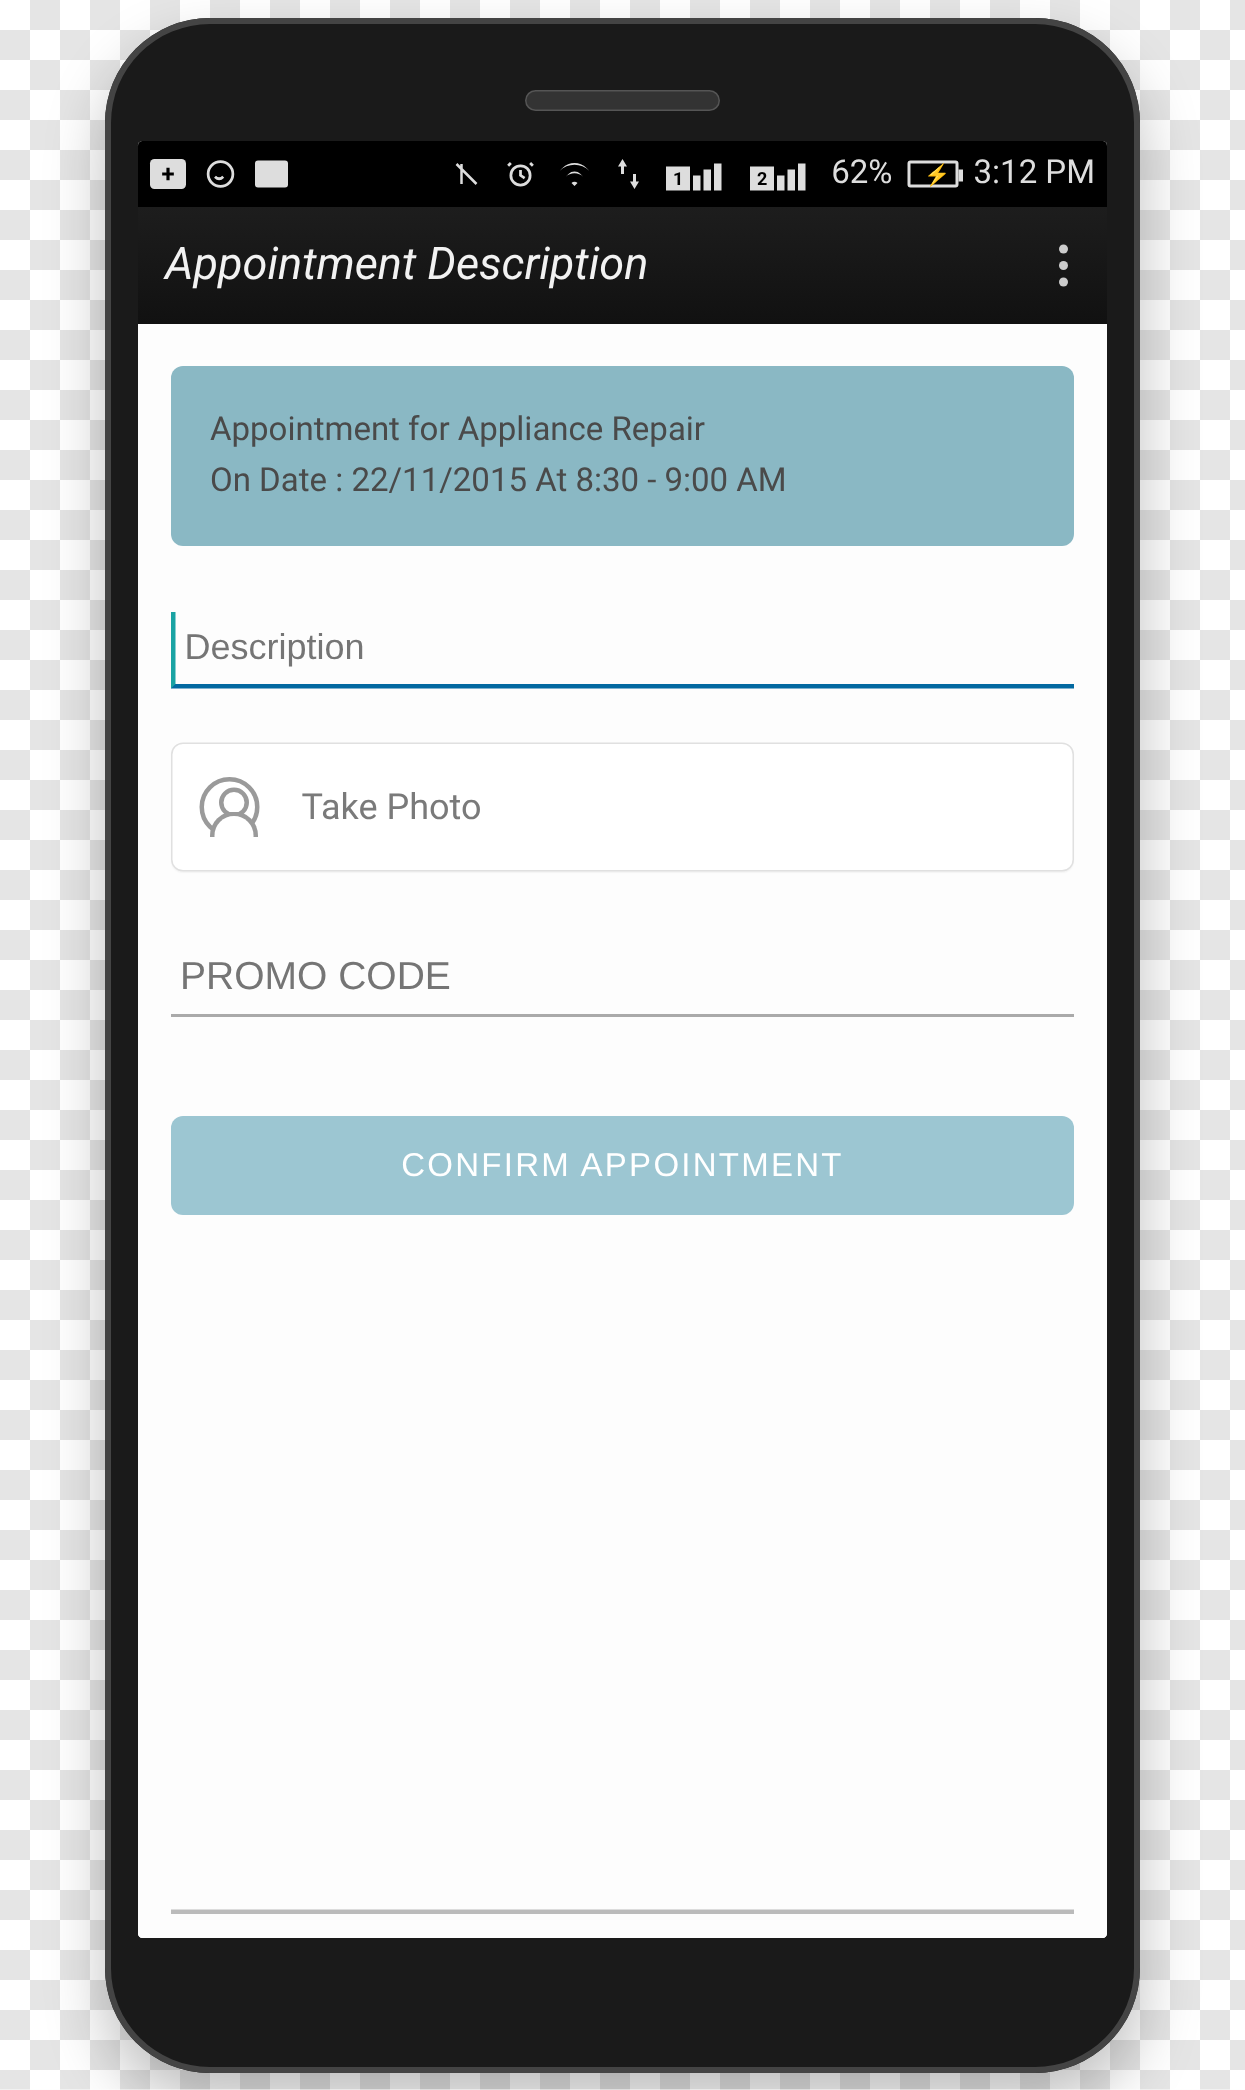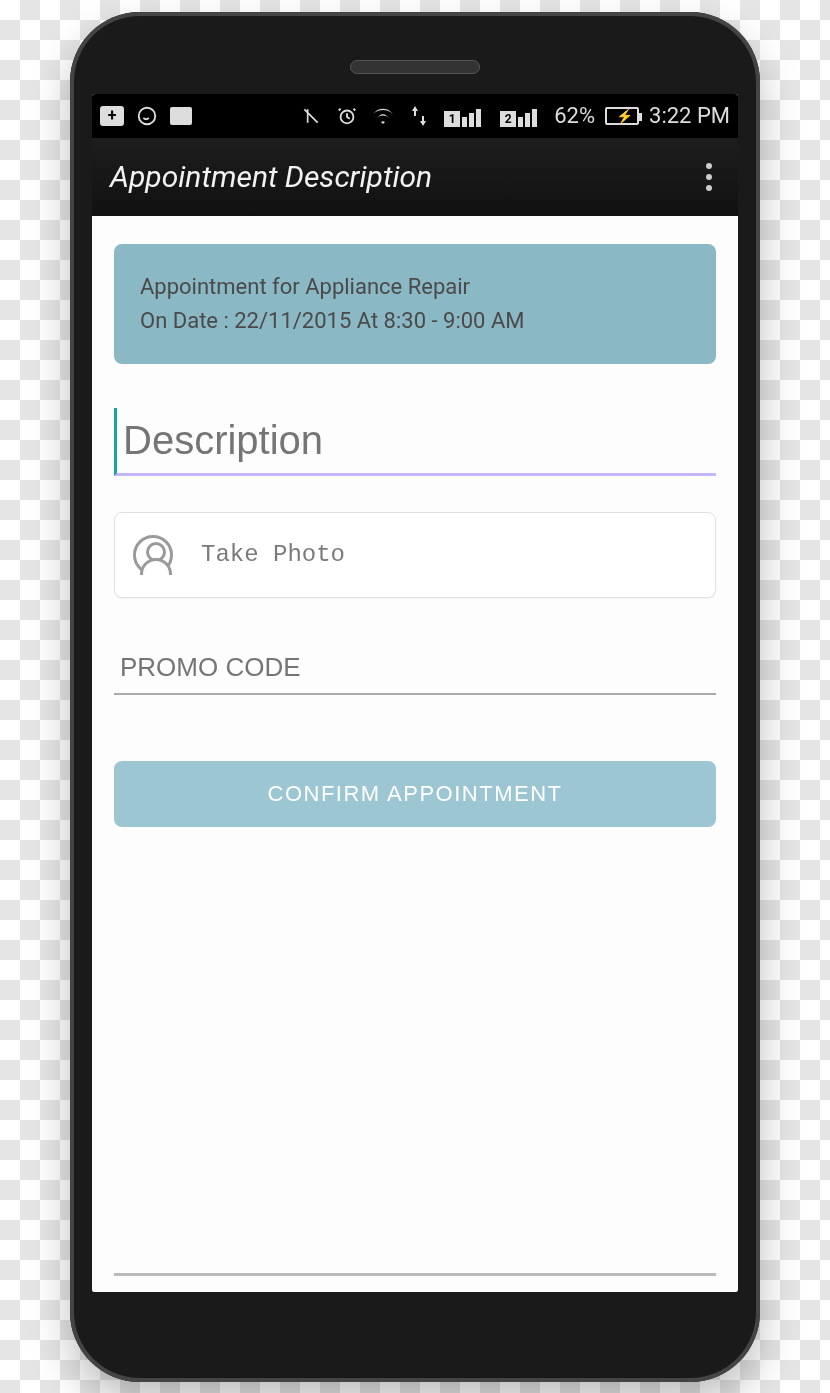--- a/index.html
+++ b/index.html
@@ -93,24 +93,24 @@
       background:#8ab8c4;
       border-radius:8px;
       padding:26px 26px;
       color:#4a4a4a;
       font-size:22px;
       line-height:1.55;
       margin-bottom:44px;
     }
     .field {
       border:none;
-      border-bottom:3px solid #c4b5fd;
+      border-bottom:3px solid #0369a1;
       border-left:3px solid #1aa3a3;
       padding:10px 4px 10px 6px;
-      font-size:40px;
+      font-size:24px;
       color:#1d4ed8;
       width:100%;
       background:transparent;
       outline:none;
       margin-bottom:36px;
     }
     .field.plain {
       border-left:none;
       border-bottom:2px solid #aaa;
       font-size:26px;
@@ -121,21 +121,20 @@
       border:1px solid #e0e0e0;
       border-radius:8px;
       padding:22px 18px;
       display:flex; align-items:center;
       gap:28px;
       font-size:24px;
       color:#7a7a7a;
       margin-bottom:44px;
       background:#fff;
       box-shadow: 0 1px 1px rgba(0,0,0,.04);
-      font-family: Liberation Mono, monospace;
     }
     .avatar {
       width:40px;height:40px;border:3px solid #9a9a9a;border-radius:50%;
       position:relative;
     }
     .avatar:before{
       content:"";position:absolute;width:14px;height:14px;border:3px solid #9a9a9a;
       border-radius:50%;left:10px;top:4px;
     }
     .avatar:after{
@@ -212,21 +211,21 @@
           <span class="sim sim-green">2</span>
           <b></b>
             <b></b>
             <b></b>
             <b></b>
         </span>
         <span>62%</span>
         <span class="battery">
           <span class="fill"></span><span class="bolt">⚡</span>
         </span>
-        <span>3:22 PM</span>
+        <span>3:12 PM</span>
       </div>
     </div>
 
     <div class="app-bar">
       <span>Appointment Description</span>
       <div class="menu">
         <span></span>
           <span></span>
           <span></span>
       </div>

